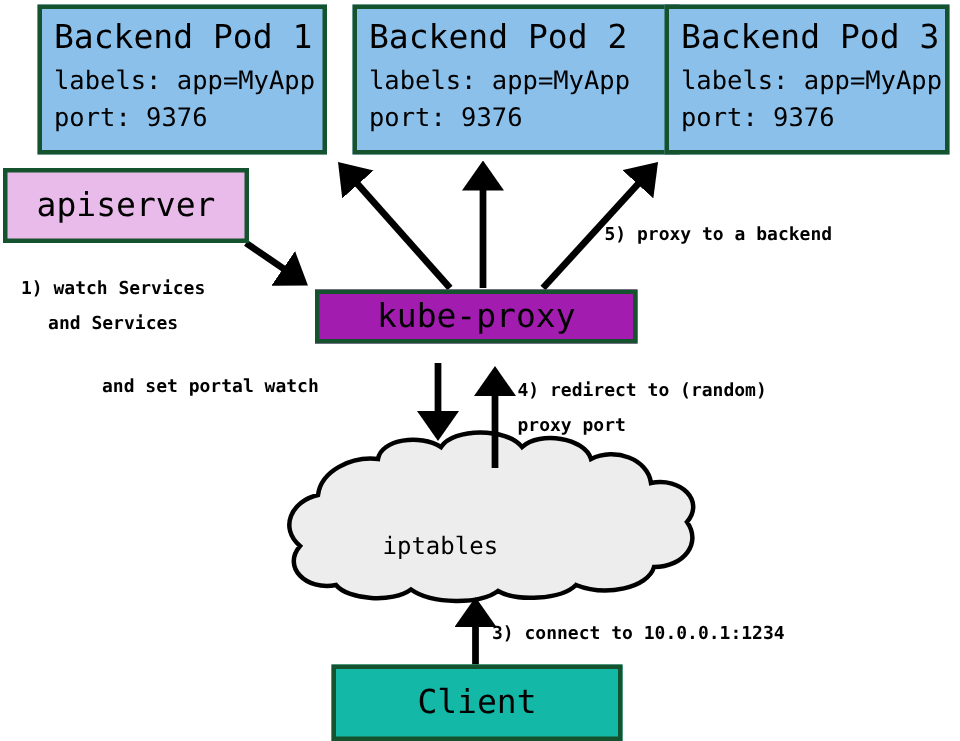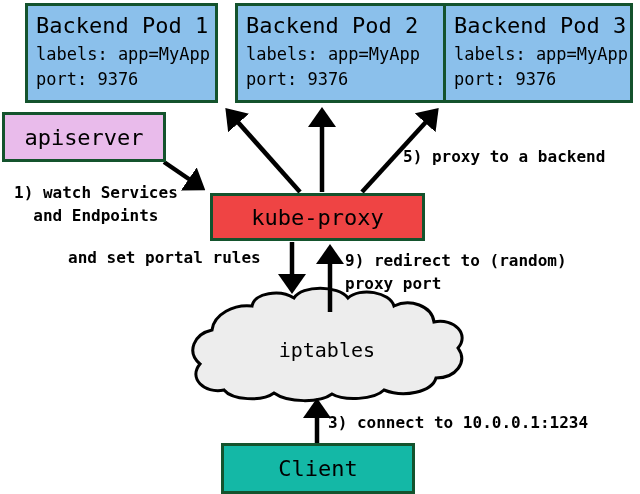--- a/index.html
+++ b/index.html
@@ -45,38 +45,38 @@
     justify-content: center;
     white-space: nowrap;
     text-align: center;
   }
   #apiserver-box {
     left: 2px; top: 112px; width: 164px; height: 50px;
     background: #E9BBEB;
     font-size: 22px;
   }
   #kube-proxy-box {
-    left: 210px; top: 193px; width: 215px; height: 48px;
-    background: #ef4444;
+    left: 210px; top: 193px; width: 215px; height: 36px;
+    background: #a21caf;
     font-size: 22px;
   }
   #client-box {
     left: 221px; top: 443px; width: 194px; height: 51px;
     background: #14b8a6;
     font-size: 22px;
   }
   #iptables-label {
     position: absolute;
-    left: 255px; top: 338px; width: 120px;
-    text-align: right;
-    font-size: 20px;
+    left: 255px; top: 354px; width: 120px;
+    text-align: left;
+    font-size: 16px;
   }
   .annotation {
     position: absolute;
-    font-size: 16px;
+    font-size: 12px;
     font-weight: bold;
     line-height: 23px;
     white-space: nowrap;
   }
   .annotation span { display: block; }
   #annotation-step1 { left: 14px;  top: 181px; text-align: center; }
   #annotation-step2 { left: 68px;  top: 246px; }
   #annotation-step3 { left: 328px; top: 411px; }
   #annotation-step4 { left: 345px; top: 249px; }
   #annotation-step5 { left: 403px; top: 145px; }
@@ -153,29 +153,29 @@
   </div>
 
   <div id="iptables-label">iptables</div>
 
   <div id="client-box" class="box label-box">
     <span>Client</span>
   </div>
 
   <div id="annotation-step1" class="annotation">
     <span>1) watch Services</span>
-    <span>and Endpoints</span>
+    <span>and Services</span>
   </div>
   <div id="annotation-step2" class="annotation">
-    <span>and set portal rules</span>
+    <span>and set portal watch</span>
   </div>
   <div id="annotation-step3" class="annotation">
     <span>3) connect to 10.0.0.1:1234</span>
   </div>
   <div id="annotation-step4" class="annotation">
-    <span>9) redirect to (random)</span>
+    <span>4) redirect to (random)</span>
     <span>proxy port</span>
   </div>
   <div id="annotation-step5" class="annotation">
     <span>5) proxy to a backend</span>
   </div>
 
 </div>
 
 </body></html>

